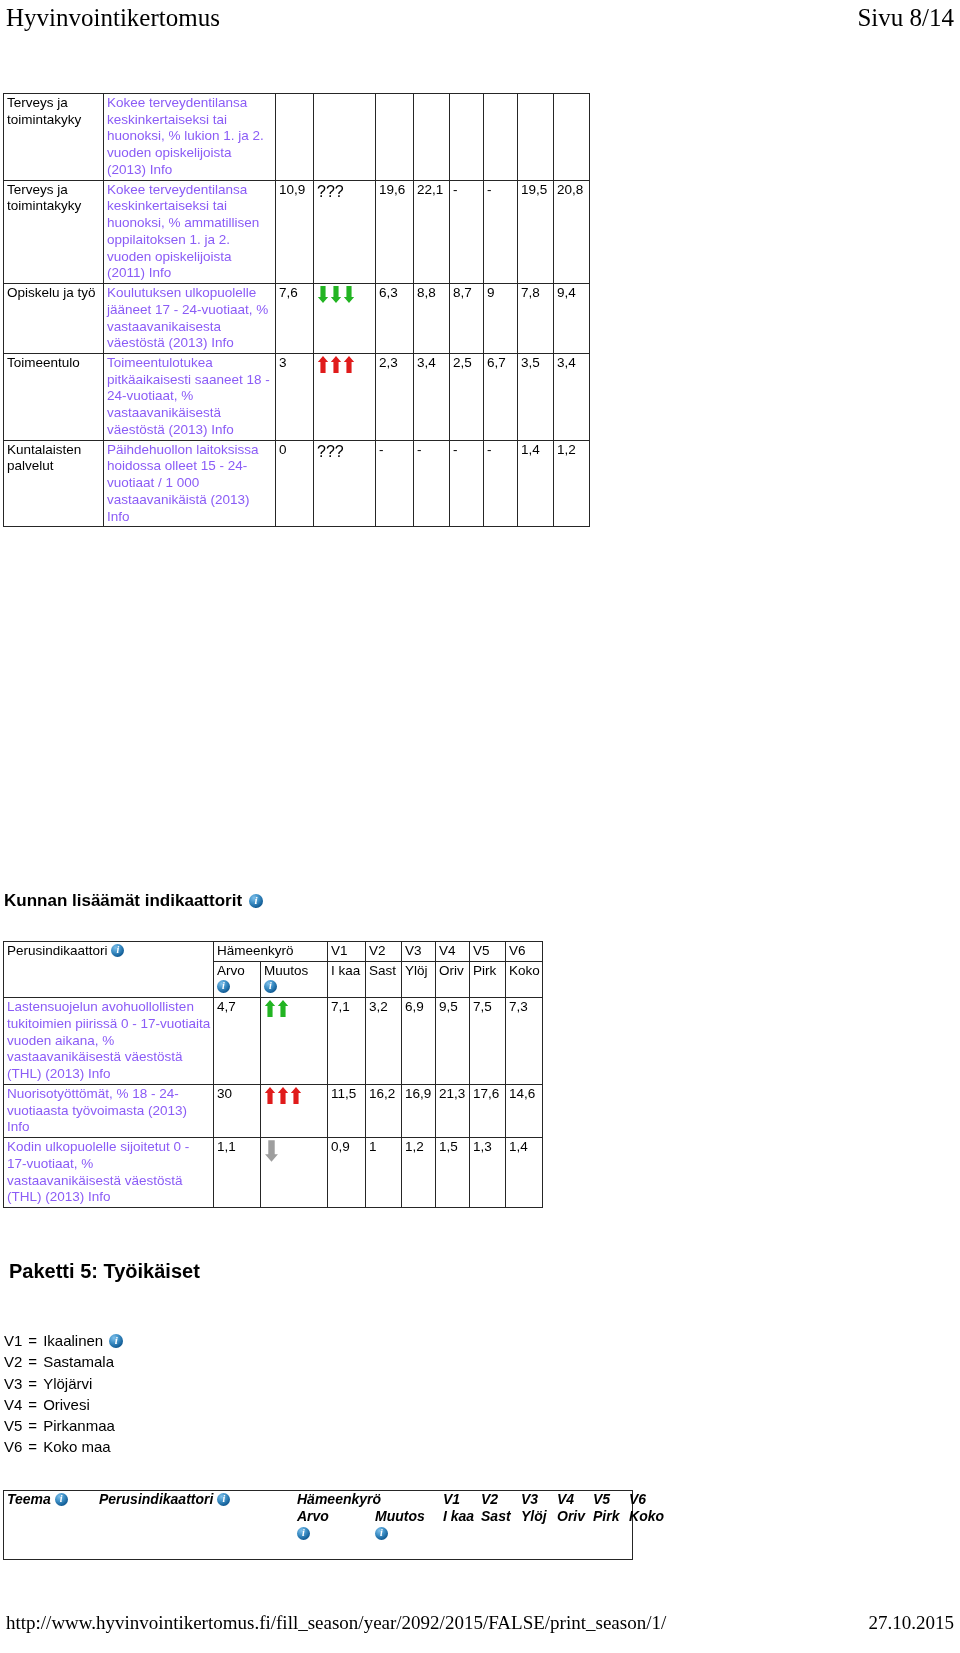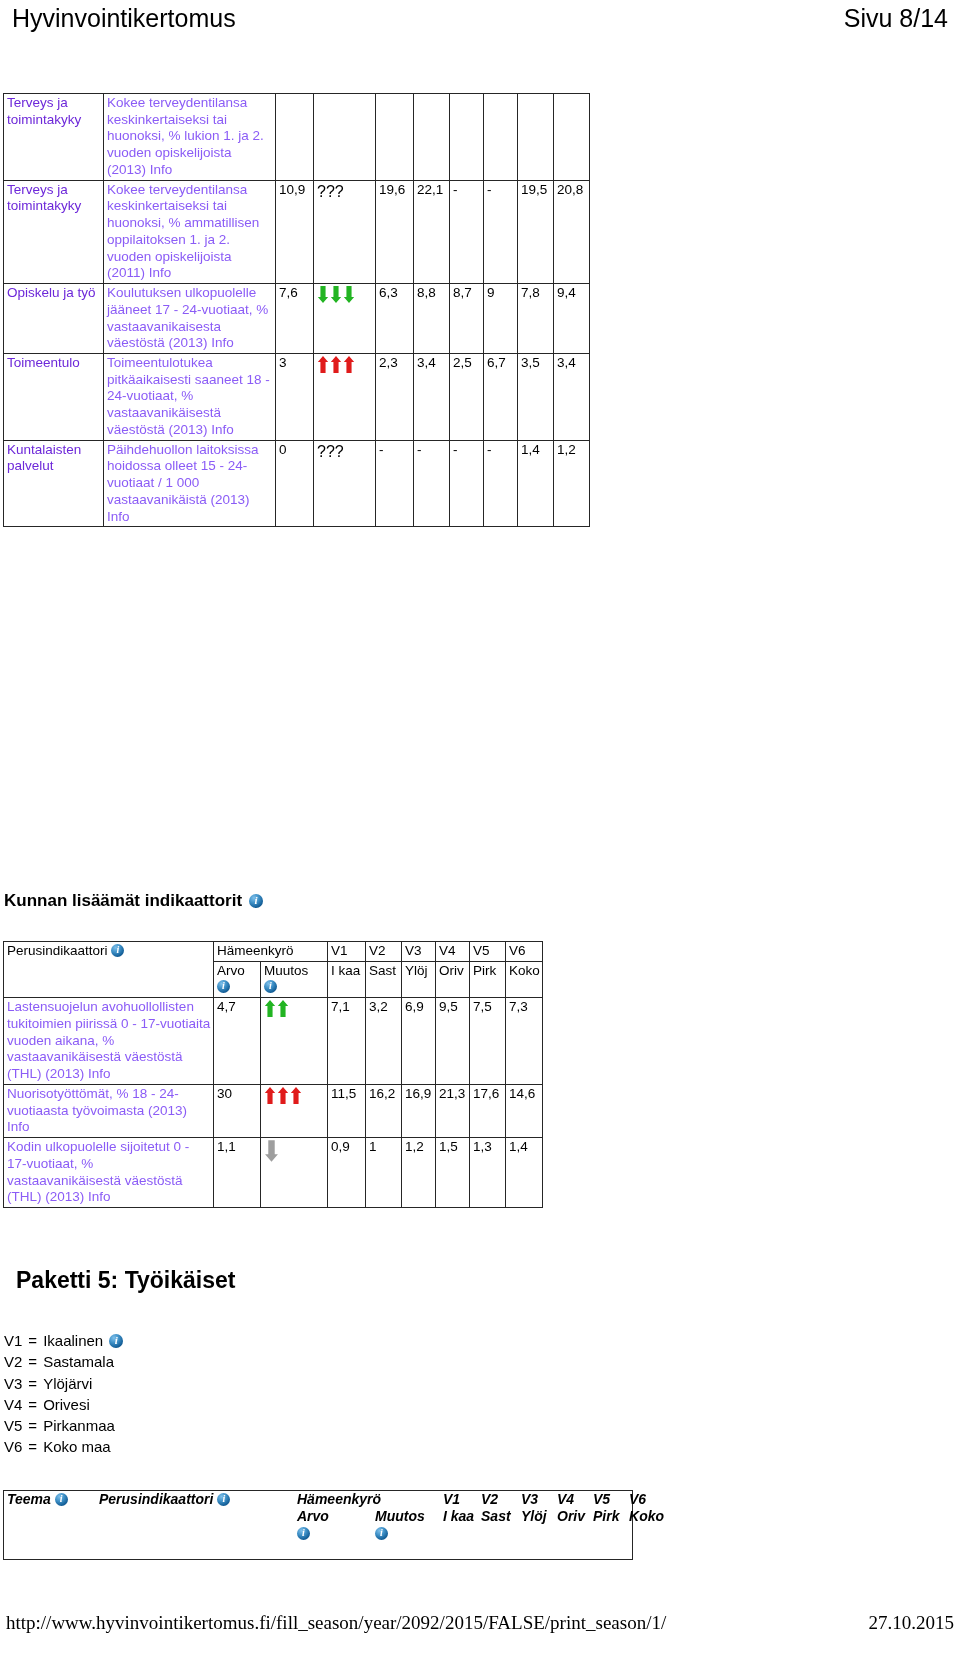--- a/index.html
+++ b/index.html
@@ -11,23 +11,23 @@
     width: 960px; height: 1653px;
     position: relative;
     font-family: "Liberation Sans", sans-serif;
     color: #000000;
     overflow: hidden;
   }
 
   
   .runhead {
     position: absolute; left: 0; top: 4px; width: 960px;
-    font-family: Liberation Sans, sans-serif;
+    font-family: Liberation Serif, serif;
     font-size: 25px;
-    padding: 0 12px;
+    padding: 0 6px;
     display: flex; justify-content: space-between; align-items: baseline;
   }
   .runfoot {
     position: absolute; left: 0; top: 1612px; width: 960px;
     font-family: "Liberation Serif", serif;
     font-size: 19px;
     padding: 0 6px;
     display: flex; justify-content: space-between; align-items: baseline;
   }
 
@@ -43,21 +43,21 @@
   table.grid td, table.grid th {
     border: 1.6px solid #262626;
     vertical-align: top;
     padding: 1px 2px 1px 3px;
     font-weight: normal;
     text-align: left;
     line-height: 1.24;
     overflow: hidden;
   }
   .lnk { color: #8b5cf6; }
-  .teema { color: #6d28d9; white-space: normal; }
+  .teema { color: #000000; white-space: normal; }
   .num { color: #000; }
 
   
   .qm {
     text-align: center;
     font-weight: bold;
     font-size: 16px;
     vertical-align: middle;
   }
   .arrowcell { text-align: center; vertical-align: middle; }
@@ -66,21 +66,21 @@
   .arrows { display: inline-flex; gap: 1px; align-items: center; justify-content: center; }
   .arw { display: block; }
 
   
   h2.sect {
     font-size: 17px; font-weight: bold;
     margin: 0; padding: 0;
     display: flex; align-items: center; gap: 7px;
   }
   h1.paketti {
-    font-size: 23px; font-weight: bold; margin: 12px; padding: 0;
+    font-size: 20px; font-weight: bold; margin: 5px; padding: 0;
   }
 
   
   .info {
     display: inline-block;
     width: 14px; height: 14px;
     border-radius: 50%;
     background: radial-gradient(circle at 35% 28%, #7fc0ea 0%, #3d8fc6 38%, #125d96 72%, #0b3f6c 100%);
     position: relative;
     vertical-align: -2px;

